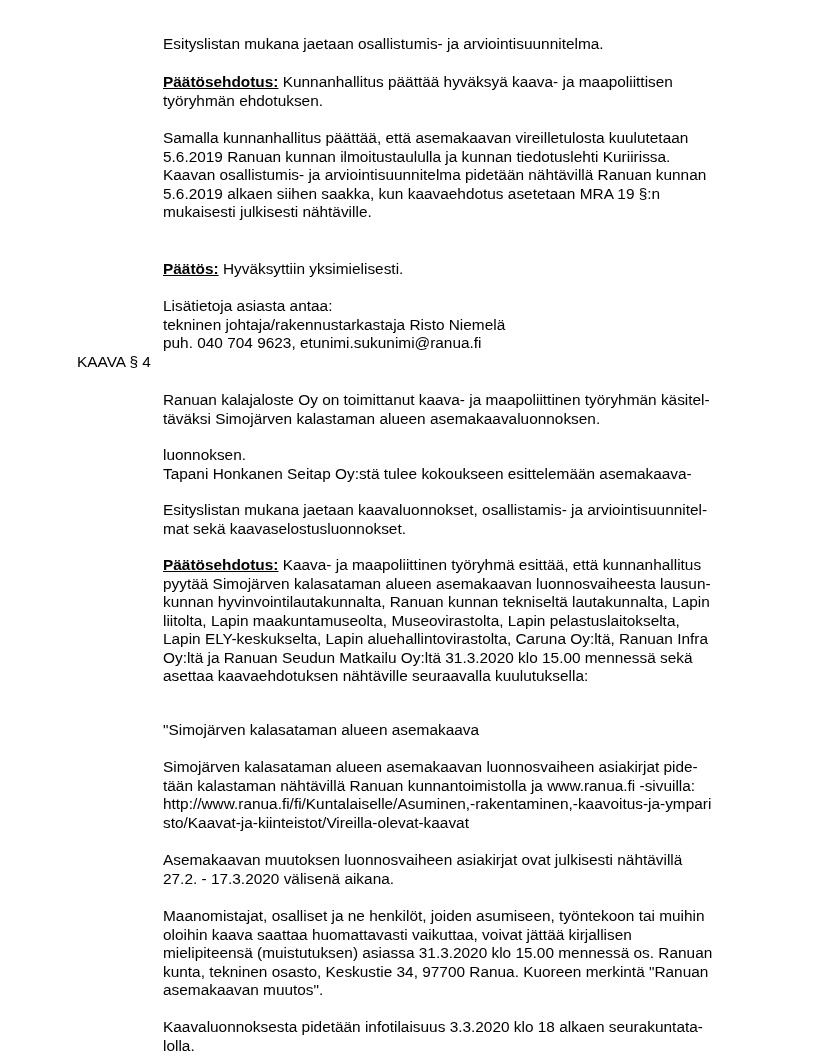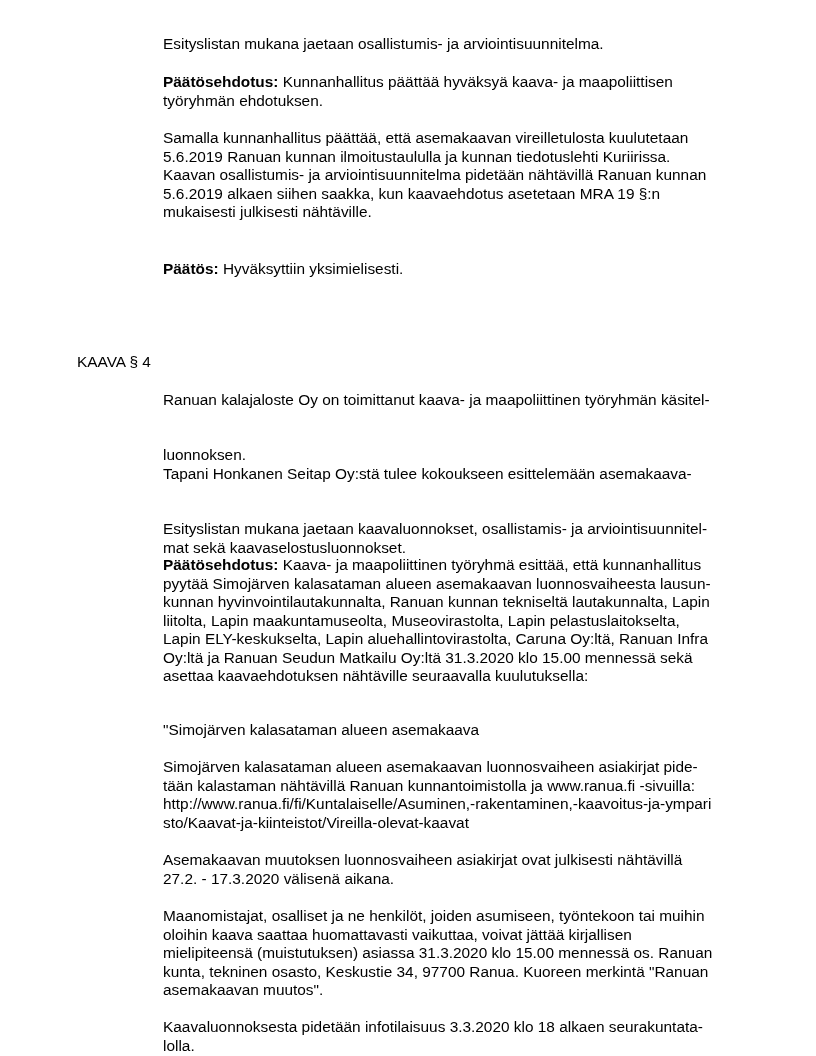--- a/index.html
+++ b/index.html
@@ -3,21 +3,21 @@
 <meta charset="utf-8">
 <style>
   html, body { margin: 0; padding: 0; background: #ffffff; }
   body {
     width: 816px; height: 1056px; position: relative; overflow: hidden;
     font-family: "Liberation Sans", sans-serif; font-size: 15.4px; color: #000;
   }
   .page { position: absolute; left: 0; top: 0; width: 816px; height: 1056px; }
   .line { display: block; white-space: pre; line-height: 18.5px; height: 18.5px; }
   .para { position: absolute; left: 163px; width: 600px; }
-  .label-bold { font-weight: bold; }
+  .label-bold { font-weight: bold; text-decoration: underline; }
   .section-heading { position: absolute; left: 77px; white-space: pre; line-height: 18.5px; }
 </style>
 </head>
 <body>
 
 <div class="page">
 
   <div class="para" style="top:35px">
     <span class="line">Esityslistan mukana jaetaan osallistumis- ja arviointisuunnitelma.</span>
   </div>
@@ -32,33 +32,39 @@
     <span class="line">5.6.2019 Ranuan kunnan ilmoitustaululla ja kunnan tiedotuslehti Kuriirissa.</span>
     <span class="line">Kaavan osallistumis- ja arviointisuunnitelma pidetään nähtävillä Ranuan kunnan</span>
     <span class="line">5.6.2019 alkaen siihen saakka, kun kaavaehdotus asetetaan MRA 19 §:n</span>
     <span class="line">mukaisesti julkisesti nähtäville.</span>
   </div>
 
   <div class="para" style="top:260px">
     <span class="line"><span class="label-bold">Päätös:</span><span> Hyväksyttiin yksimielisesti.</span></span>
   </div>
 
+  <div class="para" style="top:297px">
+    <span class="line">Lisätietoja asiasta antaa:</span>
+    <span class="line">tekninen johtaja/rakennustarkastaja Risto Niemelä</span>
+    <span class="line">puh. 040 704 9623, etunimi.sukunimi@ranua.fi</span>
+  </div>
 
   <div class="section-heading" style="top:353px">KAAVA § 4</div>
 
   <div class="para" style="top:391px">
     <span class="line">Ranuan kalajaloste Oy on toimittanut kaava- ja maapoliittinen työryhmän käsitel-</span>
+    <span class="line">täväksi Simojärven kalastaman alueen asemakaavaluonnoksen.</span>
   </div>
 
   <div class="para" style="top:446px">
     <span class="line">luonnoksen.</span>
     <span class="line">Tapani Honkanen Seitap Oy:stä tulee kokoukseen esittelemään asemakaava-</span>
   </div>
 
-  <div class="para" style="top:520px">
+  <div class="para" style="top:501px">
     <span class="line">Esityslistan mukana jaetaan kaavaluonnokset, osallistamis- ja arviointisuunnitel-</span>
     <span class="line">mat sekä kaavaselostusluonnokset.</span>
   </div>
 
   <div class="para" style="top:556px">
     <span class="line"><span class="label-bold">Päätösehdotus:</span><span> Kaava- ja maapoliittinen työryhmä esittää, että kunnanhallitus</span></span>
     <span class="line">pyytää Simojärven kalasataman alueen asemakaavan luonnosvaiheesta lausun-</span>
     <span class="line">kunnan hyvinvointilautakunnalta, Ranuan kunnan tekniseltä lautakunnalta, Lapin</span>
     <span class="line">liitolta, Lapin maakuntamuseolta, Museovirastolta, Lapin pelastuslaitokselta,</span>
     <span class="line">Lapin ELY-keskukselta, Lapin aluehallintovirastolta, Caruna Oy:ltä, Ranuan Infra</span>

